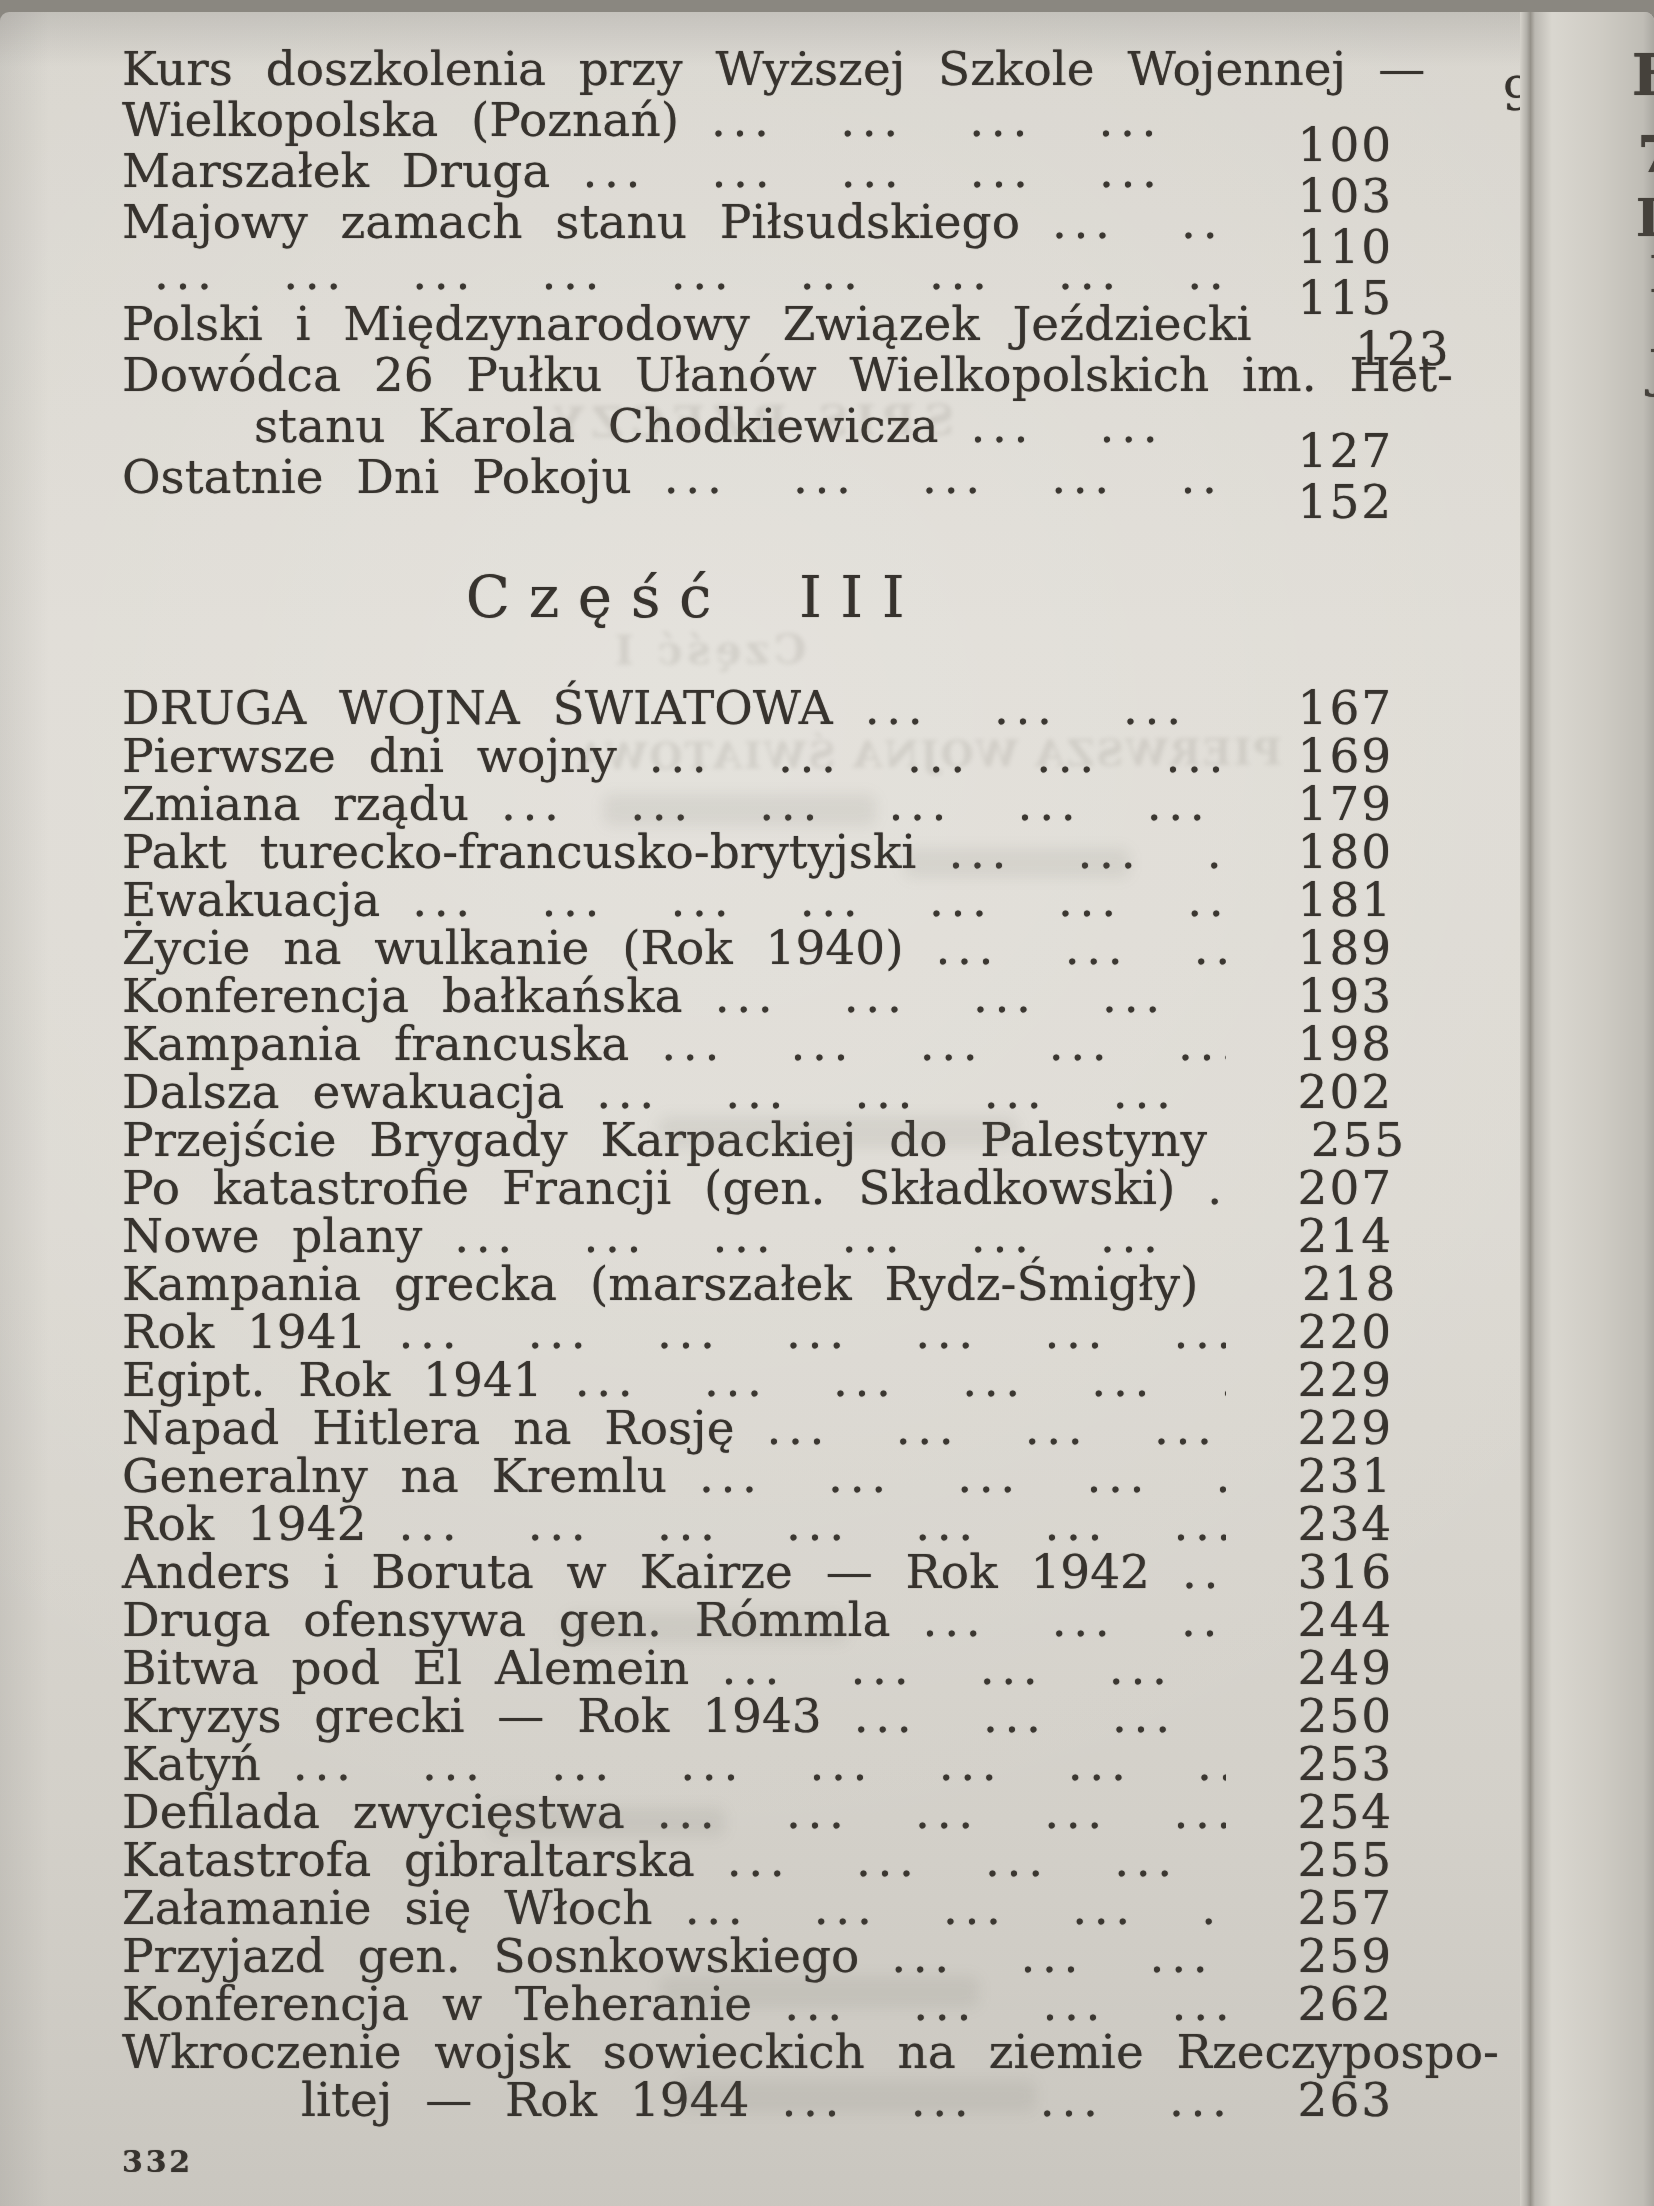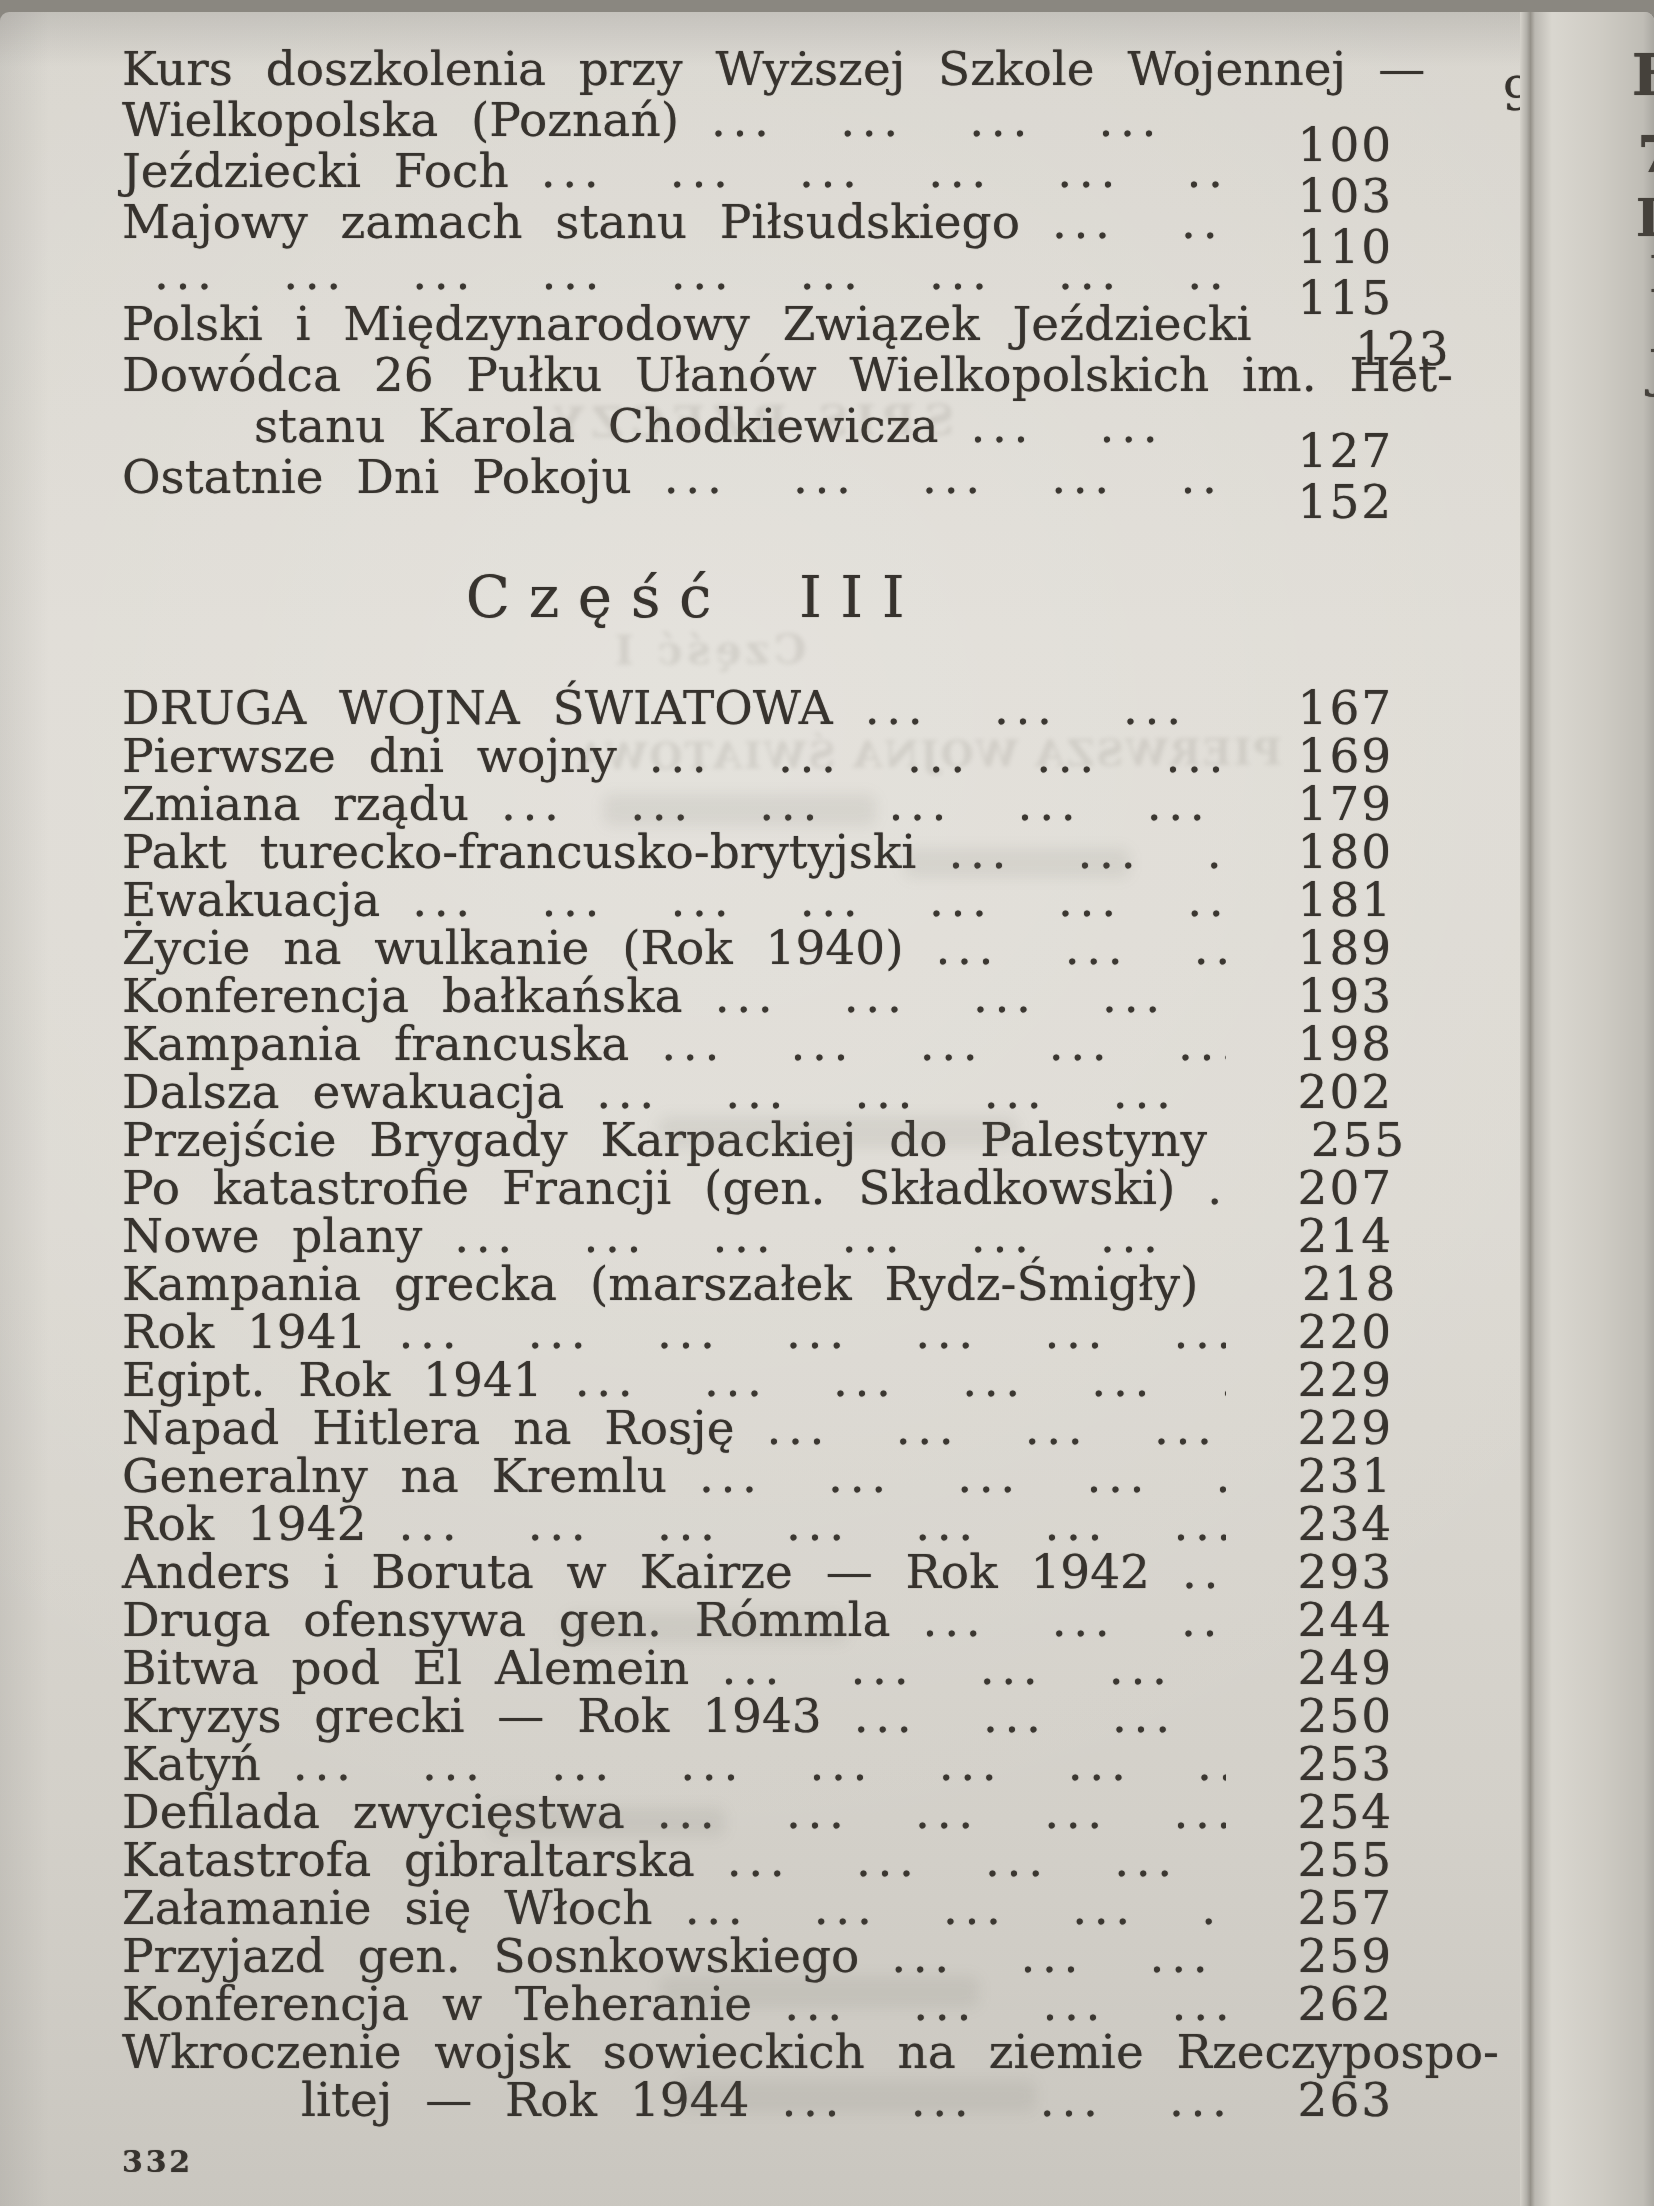--- a/index.html
+++ b/index.html
@@ -99,21 +99,21 @@
           <span class="title">Kurs doszkolenia przy Wyższej Szkole Wojennej</span>
           <span class="dash">—</span>
           <span class="num">97</span>
         </div>
         <div class="row">
           <span class="title">Wielkopolska  (Poznań)</span>
           <span class="dots">... ... ... ... ... ... ... ... ... ... ... ... ... ...</span>
           <span class="num">100</span>
         </div>
         <div class="row">
-          <span class="title">Jeździecki  Foch</span>
+          <span class="title">Marszałek  Druga</span>
           <span class="dots">... ... ... ... ... ... ... ... ... ... ... ... ... ...</span>
           <span class="num">103</span>
         </div>
         <div class="row">
           <span class="title">Majowy zamach stanu Piłsudskiego</span>
           <span class="dots">... ... ... ... ... ... ... ... ... ... ... ... ... ...</span>
           <span class="num">110</span>
         </div>
         <div class="row">
           <span class="dots">... ... ... ... ... ... ... ... ... ... ... ... ... ...</span>
@@ -228,21 +228,21 @@
           <span class="num">231</span>
         </div>
         <div class="row">
           <span class="title">Rok 1942</span>
           <span class="dots">... ... ... ... ... ... ... ... ... ... ... ... ... ...</span>
           <span class="num">234</span>
         </div>
         <div class="row">
           <span class="title">Anders i Boruta w Kairze — Rok 1942</span>
           <span class="dots">... ... ... ... ... ... ... ... ... ... ... ... ... ...</span>
-          <span class="num">293</span>
+          <span class="num">316</span>
         </div>
         <div class="row">
           <span class="title">Druga ofensywa gen. Rómmla</span>
           <span class="dots">... ... ... ... ... ... ... ... ... ... ... ... ... ...</span>
           <span class="num">244</span>
         </div>
         <div class="row">
           <span class="title">Bitwa pod El Alemein</span>
           <span class="dots">... ... ... ... ... ... ... ... ... ... ... ... ... ...</span>
           <span class="num">249</span>

